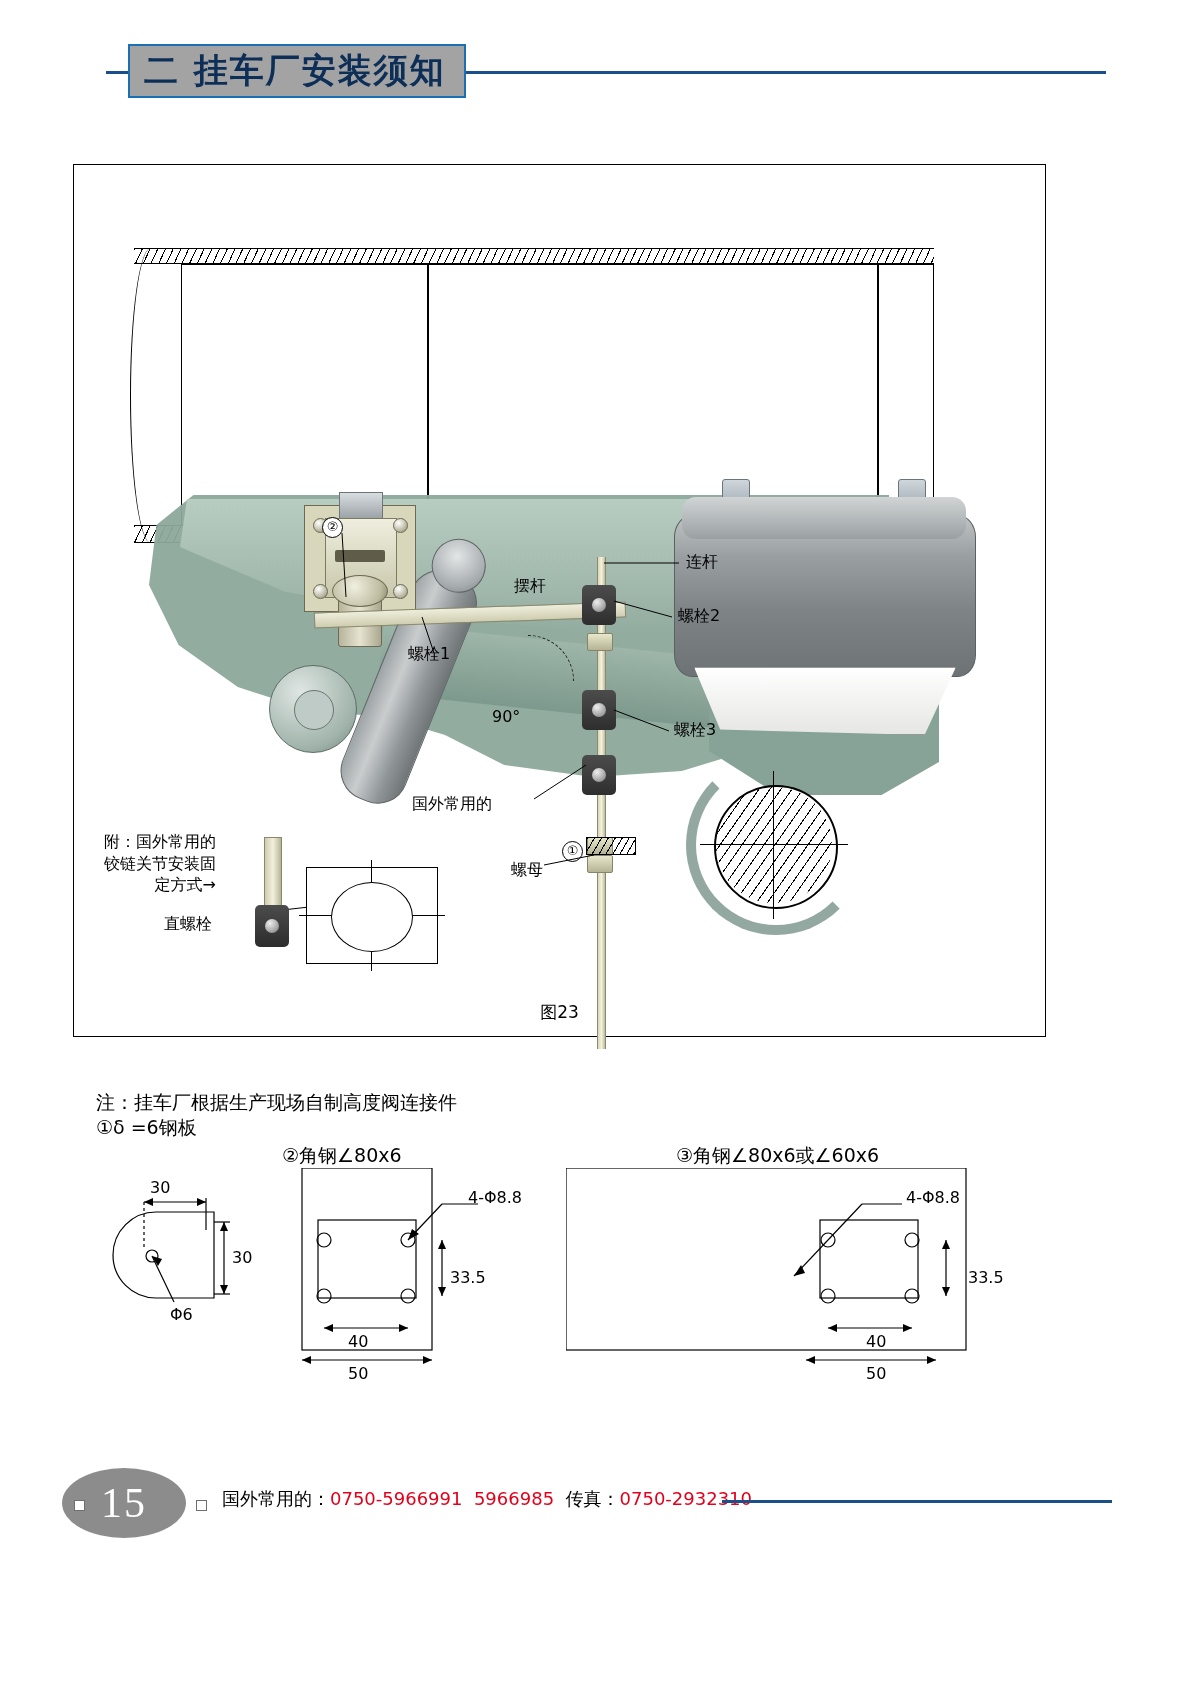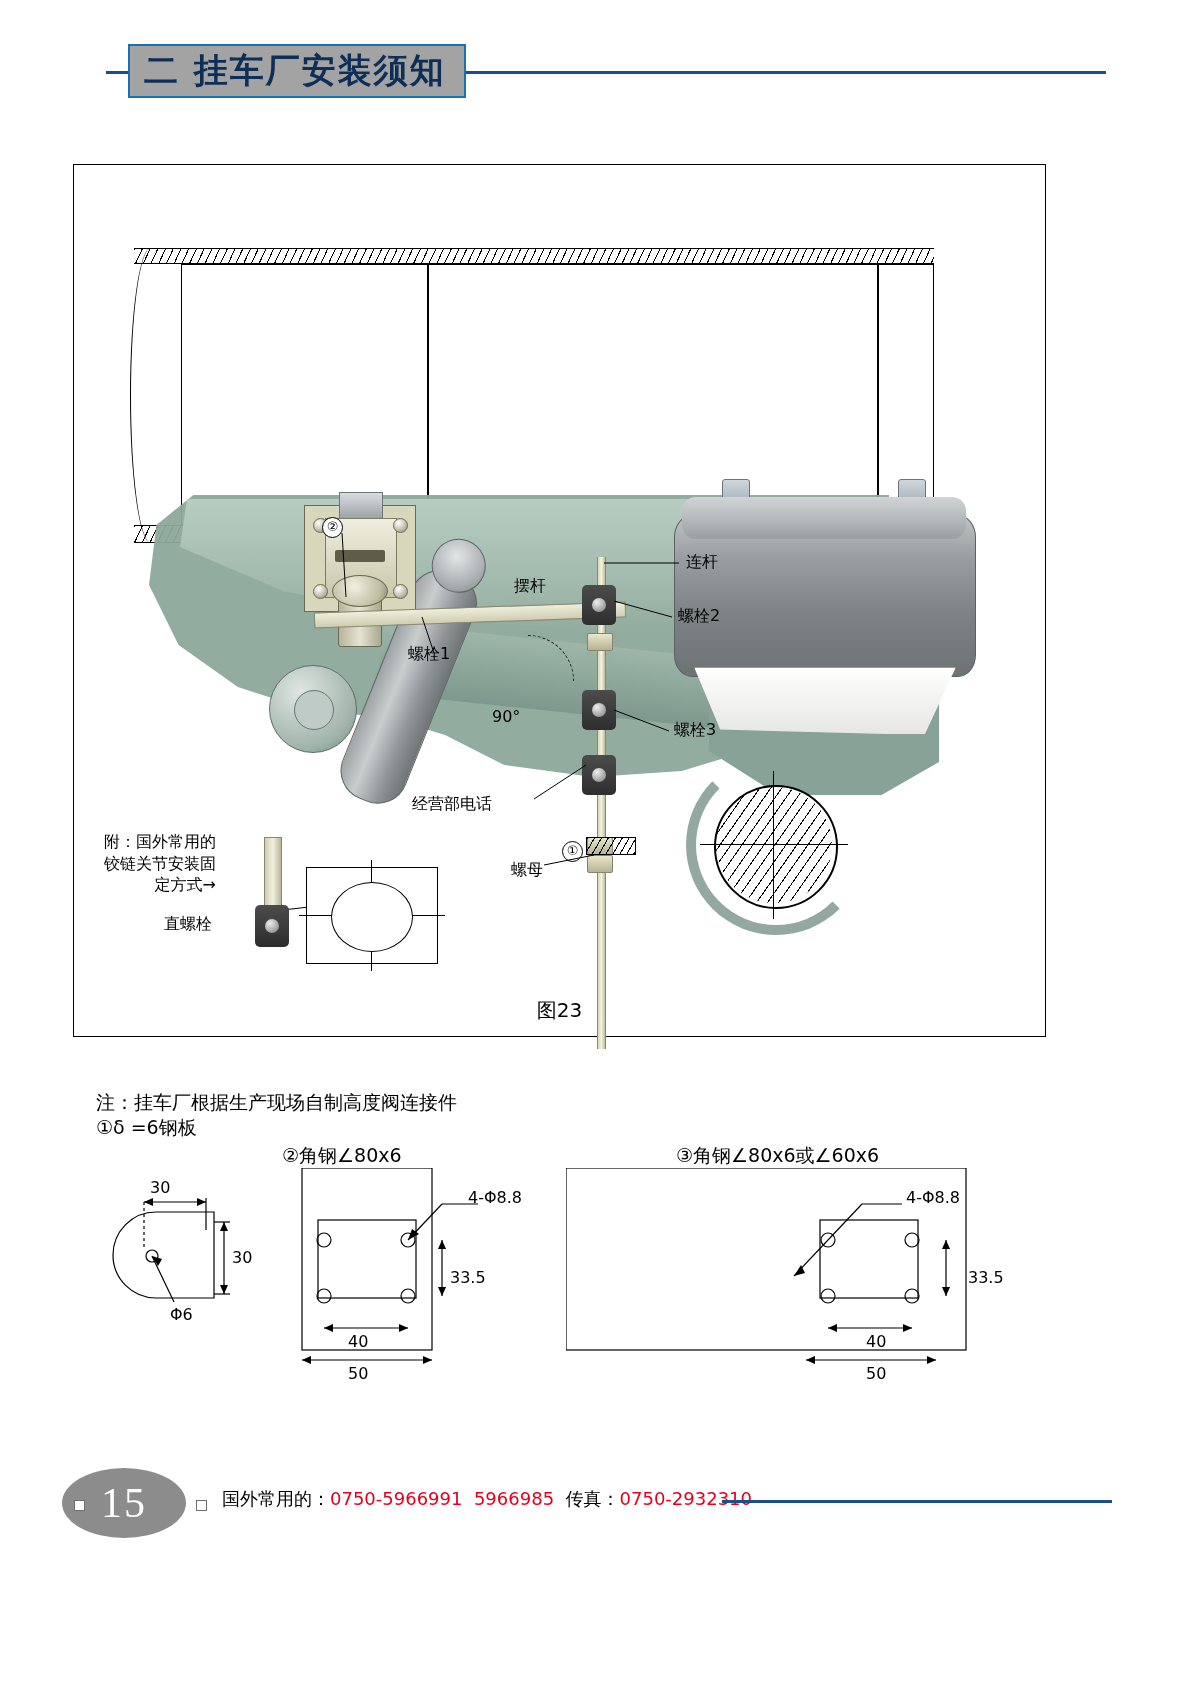--- a/index.html
+++ b/index.html
@@ -55,21 +55,21 @@
     width: 973px; height: 873px;
     border: 1.5px solid #000;
     box-sizing: border-box;
     background: #fff;
   }
   .figure-caption {
     position: absolute;
     left: 0; bottom: 12px;
     width: 100%;
     text-align: center;
-    font-size: 20px;
+    font-size: 17px;
     color: #000;
   }
 
   
   .rail-outer {
     position: absolute;
     left: 30px; top: 40px;
     width: 800px; height: 290px;
   }
   .beam-top {
@@ -596,21 +596,21 @@
       <line x1="520" y1="690" x2="470" y2="700"></line>
       <line x1="348" y1="452" x2="360" y2="488"></line>
       <line x1="272" y1="432" x2="268" y2="368"></line>
       <line x1="235" y1="742" x2="182" y2="748"></line>
     </g>
   </svg>
 
   <div class="lbl" style="left:612px; top:386px;">连杆</div>
   <div class="lbl" style="left:604px; top:440px;">螺栓2</div>
   <div class="lbl" style="left:600px; top:554px;">螺栓3</div>
-  <div class="lbl" style="left:338px; top:628px;">经营部电话</div>
+  <div class="lbl" style="left:338px; top:628px;">国外常用的</div>
   <div class="lbl" style="left:410px; top:694px;margin-left:27px;">螺母</div>
   <div class="lbl" style="left:440px; top:410px;">摆杆</div>
   <div class="lbl" style="left:334px; top:478px;">螺栓1</div>
 
   <div class="inset-tube">
     <div class="cl"></div>
     <div class="clv"></div>
     <div class="circ"></div>
   </div>
   <div class="inset-bolt"></div>

